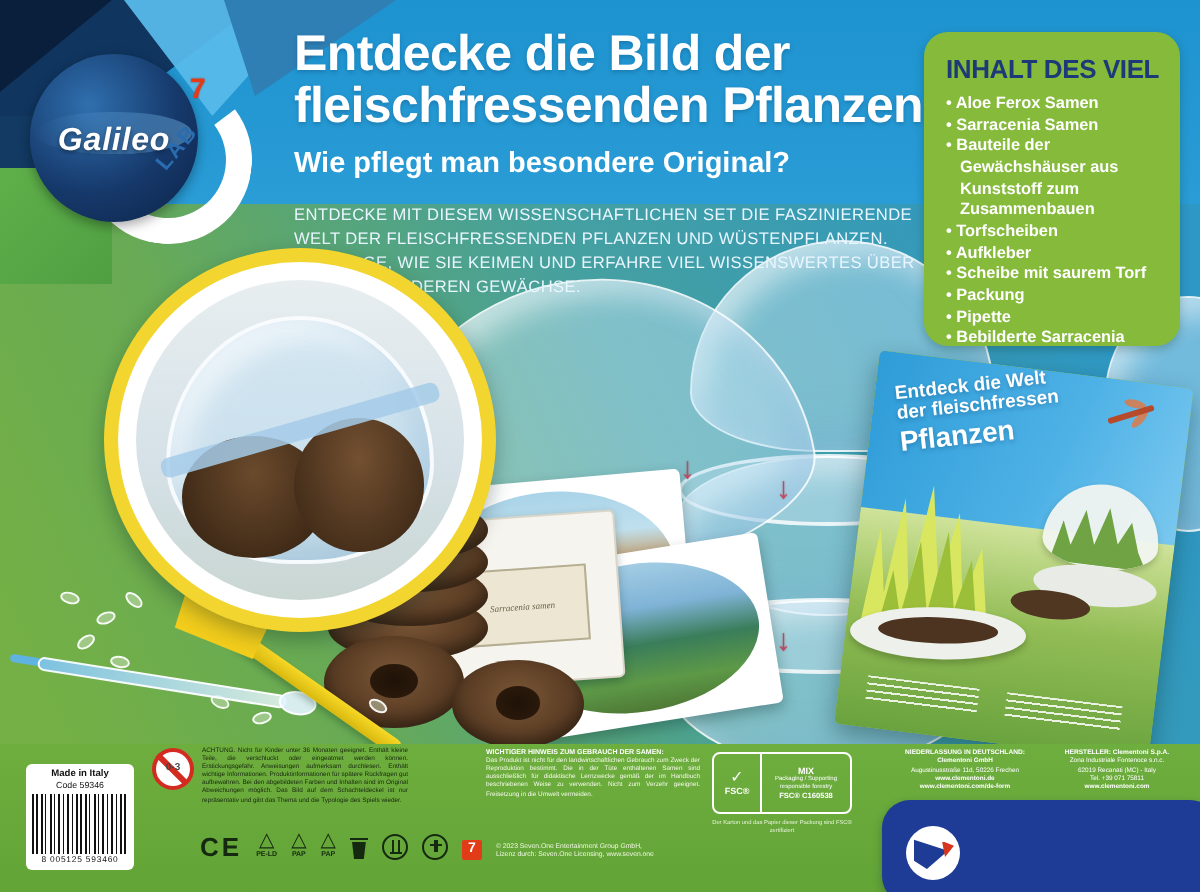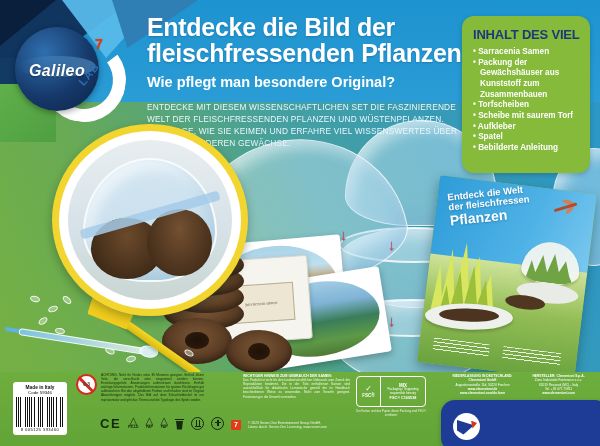--- a/index.html
+++ b/index.html
@@ -269,27 +269,29 @@
   <div class="title-block">
     <div class="title-line">Entdecke die Bild der</div>
     <div class="title-line">fleischfressenden Pflanzen</div>
     <div class="subtitle">Wie pflegt man besondere Original?</div>
     <div class="description">ENTDECKE MIT DIESEM WISSENSCHAFTLICHEN SET DIE FASZINIERENDE WELT DER FLEISCHFRESSENDEN PFLANZEN UND WÜSTENPFLANZEN. VERFOLGE, WIE SIE KEIMEN UND ERFAHRE VIEL WISSENSWERTES ÜBER DIESE BESONDEREN GEWÄCHSE.</div>
   </div>
 
   <div class="panel">
     <h2>INHALT DES VIEL</h2>
     <ul>
+      <li>Aloe Ferox Samen</li>
       <li>Sarracenia Samen</li>
-      <li>Packung der Gewächshäuser aus Kunststoff zum Zusammenbauen</li>
+      <li>Bauteile der Gewächshäuser aus Kunststoff zum Zusammenbauen</li>
       <li>Torfscheiben</li>
+      <li>Aufkleber</li>
       <li>Scheibe mit saurem Torf</li>
-      <li>Aufkleber</li>
-      <li>Spatel</li>
-      <li>Bebilderte Anleitung</li>
+      <li>Packung</li>
+      <li>Pipette</li>
+      <li>Bebilderte Sarracenia</li>
     </ul>
   </div>
 
   <div class="dome bowl bowl-edge"></div>
   <div class="dome dome-big"></div>
   <div class="dome dome-top"></div>
   <div class="dome bowl bowl-mid">
     <div class="dome-rim"></div>
   </div>
   <div class="dome bowl bowl-bot">

